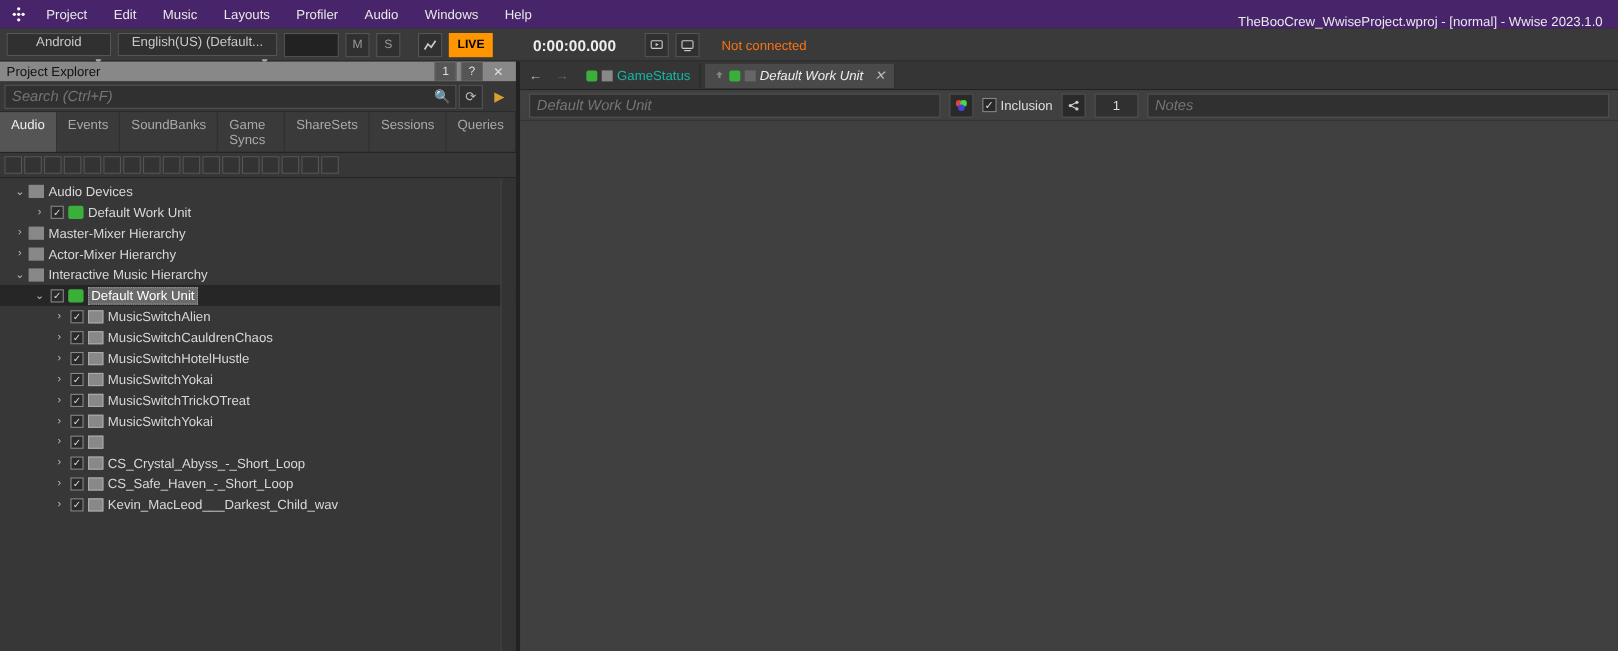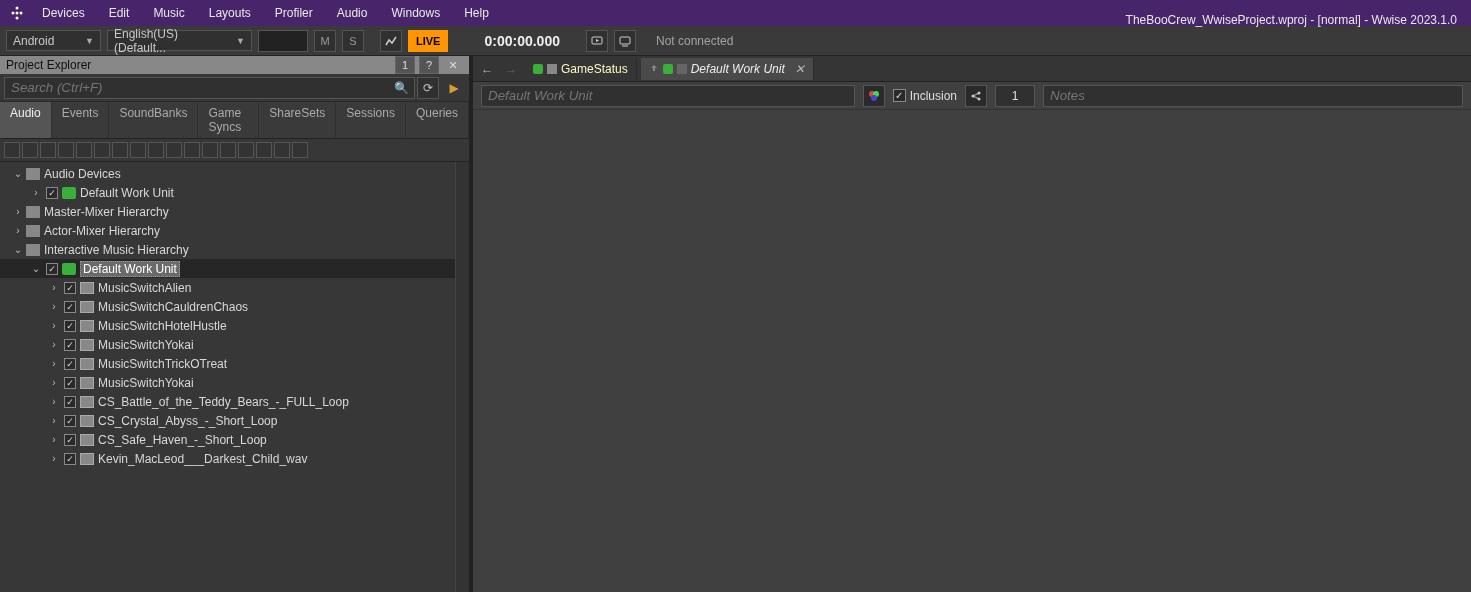--- a/index.html
+++ b/index.html
@@ -2,21 +2,21 @@
 <html><head>
 <meta charset="utf-8">
 <style>
   * { margin: 0; padding: 0; box-sizing: border-box; font-family: "Segoe UI", Arial, sans-serif; }
   body { background: #2a2a2a; color: #c8c8c8; font-size: 12px; width: 1471px; height: 592px; overflow: hidden; }
   .menubar { background: #48246a; height: 26px; display: flex; align-items: center; padding: 0 4px; }
   .menubar .logo { width: 26px; height: 26px; display: flex; align-items: center; justify-content: center; color: #fff; font-size: 14px; }
   .menubar .menu-item { padding: 0 12px; height: 26px; display: flex; align-items: center; color: #e8e8e8; cursor: pointer; }
   .menubar .title { margin-left: auto; color: #e8e8e8; padding-right: 10px; white-space: nowrap; margin-top: 14px; }
   .toolbar { background: #3a3a3a; height: 30px; display: flex; align-items: center; gap: 6px; padding: 2px 6px; border-bottom: 1px solid #222; }
-  .dropdown { background: #303030; border: 1px solid #555; height: 21px; display: flex; align-items: center; padding: 0 6px; color: #c8c8c8; gap: 6px; cursor: pointer; }
+  .dropdown { background: #303030; border: 1px solid #555; height: 21px; display: flex; align-items: center; padding: 0 6px; color: #c8c8c8; gap: 6px; cursor: pointer; flex-direction: column; }
   .dropdown .tri { margin-left: auto; font-size: 9px; color: #aaa; }
   .tbtn { background: #303030; border: 1px solid #555; height: 22px; min-width: 22px; display: flex; align-items: center; justify-content: center; color: #999; cursor: pointer; padding: 0 4px; font-size: 11px; }
   .live { background: #ff9500; color: #000; font-weight: bold; padding: 0 8px; border: none; }
   .mainrow { display: flex; height: calc(100% - 56px); }
   .leftpanel { width: 473px; border-right: 4px solid #222; display: flex; flex-direction: column; background: #373737; }
   .panel-header { background: #888; color: #111; height: 18px; display: flex; align-items: center; padding: 0 6px; font-size: 12px; }
   .panel-header .spacer { flex: 1; }
   .panel-header .hbtn { width: 20px; height: 18px; border: 1px solid #666; background: #555; color: #ddd; display: flex; align-items: center; justify-content: center; margin-left: 4px; font-size: 11px; cursor: pointer; }
   .searchrow { display: flex; align-items: center; height: 28px; padding: 3px 4px; gap: 4px; background: #373737; border-bottom: 1px solid #2a2a2a; }
   .searchrow input { flex: 1; background: #303030; border: 1px solid #555; height: 22px; color: #ccc; padding: 0 6px; font-style: italic; outline: none; }
@@ -35,21 +35,21 @@
   .folder { background: #888; }
   .workunit { background: #3aaf3a; border-radius: 2px; }
   .switch { background: #888; border: 1px solid #aaa; width: 12px; height: 10px; }
   .playlist { background: #888; border: 1px solid #aaa; width: 12px; height: 10px; }
   .row .lbl { color: #d8d8d8; }
   .row.selected { background: #262626; }
   .row.selected .sellabel { background: #6a6a6a; border: 1px dotted #999; color: #fff; padding: 0 2px; }
   .rightpanel { flex: 1; display: flex; flex-direction: column; background: #404040; }
   .tabbar { height: 26px; background: #353535; display: flex; align-items: center; border-bottom: 1px solid #222; padding: 0 4px; gap: 4px; }
   .navbtn { width: 20px; height: 20px; color: #bbb; display: flex; align-items: center; justify-content: center; cursor: pointer; font-size: 12px; }
-  .doctab { height: 22px; display: flex; align-items: center; gap: 4px; padding: 0 8px; color: #fef9c3; cursor: pointer; border-right: 1px solid #2a2a2a; }
+  .doctab { height: 22px; display: flex; align-items: center; gap: 4px; padding: 0 8px; color: #14b8a6; cursor: pointer; border-right: 1px solid #2a2a2a; }
   .doctab.active { background: #4a4a4a; color: #eee; font-style: italic; }
   .docico { width: 10px; height: 10px; display: inline-block; }
   .closex { color: #bbb; margin-left: 6px; cursor: pointer; }
   .objheader { height: 28px; background: #404040; display: flex; align-items: center; padding: 0 8px; gap: 8px; border-bottom: 1px solid #333; }
   .objheader input.name { flex: 1; background: #303030; border: 1px solid #555; height: 22px; color: #999; padding: 0 6px; font-style: italic; }
   .objheader .colorbox { width: 22px; height: 22px; background: #2a2a2a; border: 1px solid #555; cursor: pointer; display: flex; align-items: center; justify-content: center; }
   .objheader label { display: flex; align-items: center; gap: 4px; color: #ddd; }
   .objheader .numbox { width: 40px; height: 22px; background: #303030; border: 1px solid #555; display: flex; align-items: center; justify-content: center; color: #ddd; }
   .objheader input.notes { background: #303030; border: 1px solid #555; height: 22px; color: #999; padding: 0 6px; font-style: italic; width: 420px; }
   .content { flex: 1; background: #404040; }
@@ -64,21 +64,21 @@
     <svg width="16" height="16" viewBox="0 0 16 16">
         <g fill="#fff">
           <circle cx="8" cy="3" r="1.5"></circle>
           <circle cx="4" cy="8" r="1.5"></circle>
           <circle cx="12" cy="8" r="1.5"></circle>
           <circle cx="8" cy="13" r="1.5"></circle>
           <circle cx="8" cy="8" r="1.5"></circle>
         </g>
       </svg>
   </div>
-  <div class="menu-item">Devices</div>
+  <div class="menu-item">Project</div>
   <div class="menu-item">Edit</div>
   <div class="menu-item">Music</div>
   <div class="menu-item">Layouts</div>
   <div class="menu-item">Profiler</div>
   <div class="menu-item">Audio</div>
   <div class="menu-item">Windows</div>
   <div class="menu-item">Help</div>
   <div class="title">TheBooCrew_WwiseProject.wproj - [normal] - Wwise 2023.1.0</div>
 </div>
 
@@ -107,21 +107,21 @@
         <rect x="1" y="2" width="10" height="7" rx="1" fill="none" stroke="#ccc"></rect>
         <polygon points="5,4 8,5.5 5,7" fill="#ccc"></polygon>
       </svg>
   </div>
   <div class="tbtn">
     <svg width="12" height="12" viewBox="0 0 12 12">
         <rect x="1" y="2" width="10" height="7" rx="1" fill="none" stroke="#ccc"></rect>
         <line x1="3" y1="11" x2="9" y2="11" stroke="#ccc"></line>
       </svg>
   </div>
-  <div style="color:#a3a3a3;padding-left:14px;">Not connected</div>
+  <div style="color:#f97316;padding-left:14px;">Not connected</div>
 </div>
 
 <div class="mainrow">
 
   <div class="leftpanel">
     <div class="panel-header">
       <span>Project Explorer</span>
       <span class="spacer"></span>
       <span class="hbtn">1</span>
       <span class="hbtn">?</span>
@@ -230,21 +230,20 @@
       <div class="row" style="padding-left:48px;">
         <span class="exp">›</span>
         <span class="cbx">✓</span>
         <span class="ico switch"></span>
         <span class="lbl">MusicSwitchYokai</span>
       </div>
       <div class="row" style="padding-left:48px;">
         <span class="exp">›</span>
         <span class="cbx">✓</span>
         <span class="ico playlist"></span>
-        <span class="lbl">CS_Battle_of_the_Teddy_Bears_-_FULL_Loop</span>
       </div>
       <div class="row" style="padding-left:48px;">
         <span class="exp">›</span>
         <span class="cbx">✓</span>
         <span class="ico playlist"></span>
         <span class="lbl">CS_Crystal_Abyss_-_Short_Loop</span>
       </div>
       <div class="row" style="padding-left:48px;">
         <span class="exp">›</span>
         <span class="cbx">✓</span>

